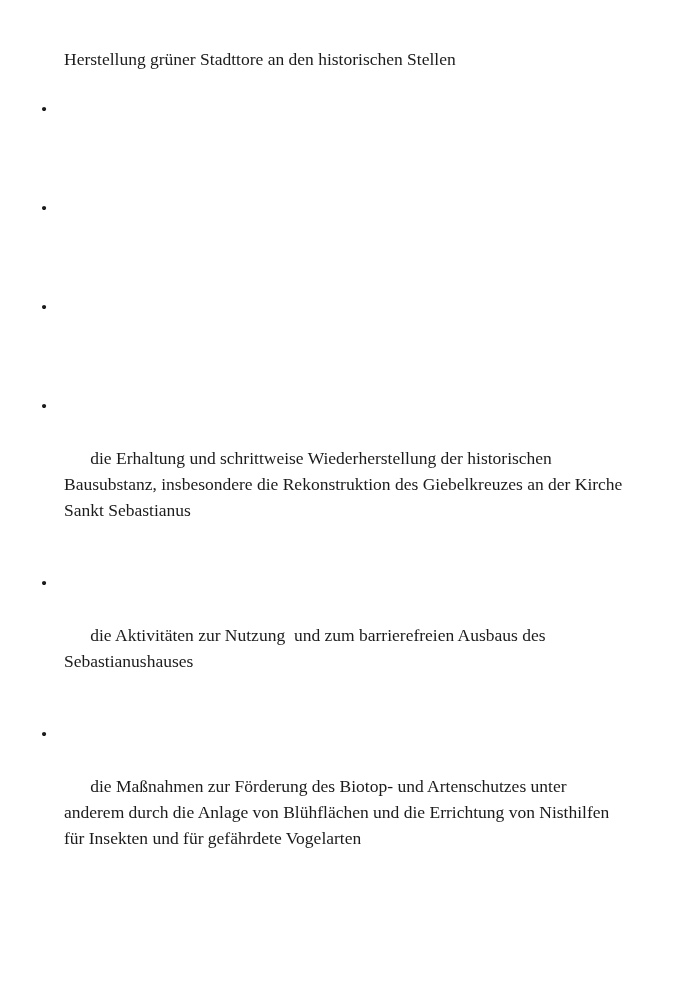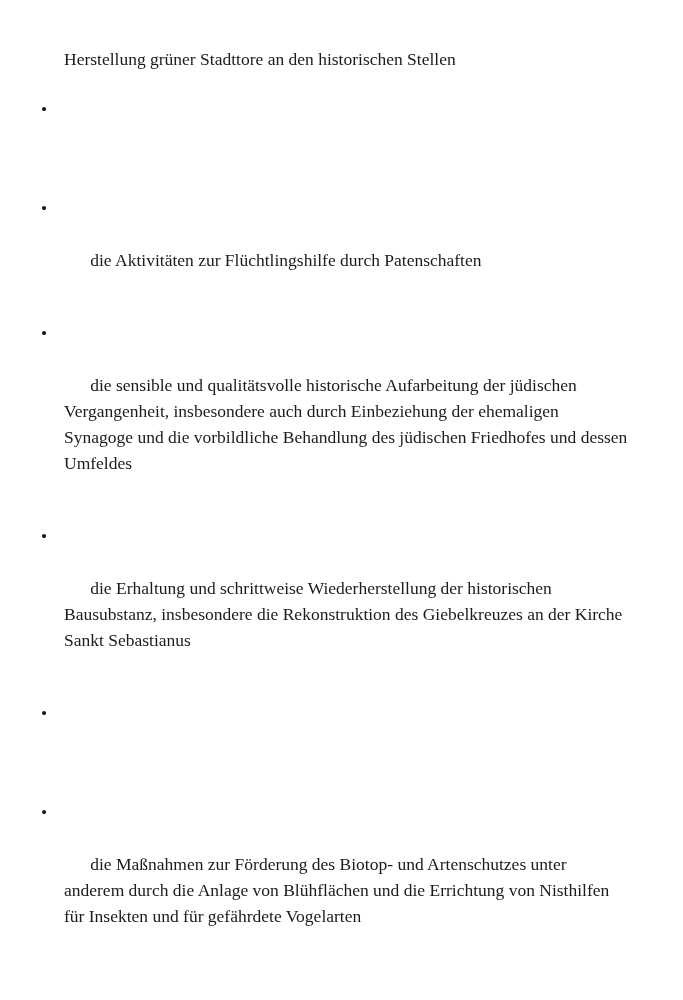--- a/index.html
+++ b/index.html
@@ -52,32 +52,31 @@
 <div class="page">
 
   <p class="body-text intro-line">Herstellung grüner Stadttore an den historischen Stellen</p>
 
   <ul class="bullet-list">
     <li class="body-text">
       <span class="bullet-dot">•</span>
     </li>
     <li class="body-text">
       <span class="bullet-dot">•</span>
-      <span>die Aktivitäten zur Flüchtlingshilfe durch Patenschaften</span>
     </li>
     <li class="body-text">
       <span class="bullet-dot">•</span>
-      <span>die sensible und qualitätsvolle historische Aufarbeitung der jüdischen Vergangenheit, insbesondere auch durch Einbeziehung der ehemaligen Synagoge und die vorbildliche Behandlung des jüdischen Friedhofes und dessen Umfeldes</span>
     </li>
     <li class="body-text">
       <span class="bullet-dot">•</span>
       <span>die Erhaltung und schrittweise Wiederherstellung der historischen Bausubstanz, insbesondere die Rekonstruktion des Giebelkreuzes an der Kirche Sankt Sebastianus</span>
     </li>
     <li class="body-text">
       <span class="bullet-dot">•</span>
+      <span>die Aktivitäten zur Nutzung  und zum barrierefreien Ausbaus des Sebastianushauses</span>
     </li>
     <li class="body-text">
       <span class="bullet-dot">•</span>
       <span>die Maßnahmen zur Förderung des Biotop- und Artenschutzes unter anderem durch die Anlage von Blühflächen und die Errichtung von Nisthilfen für Insekten und für gefährdete Vogelarten</span>
     </li>
 
   </ul>
 
 </div>
 

